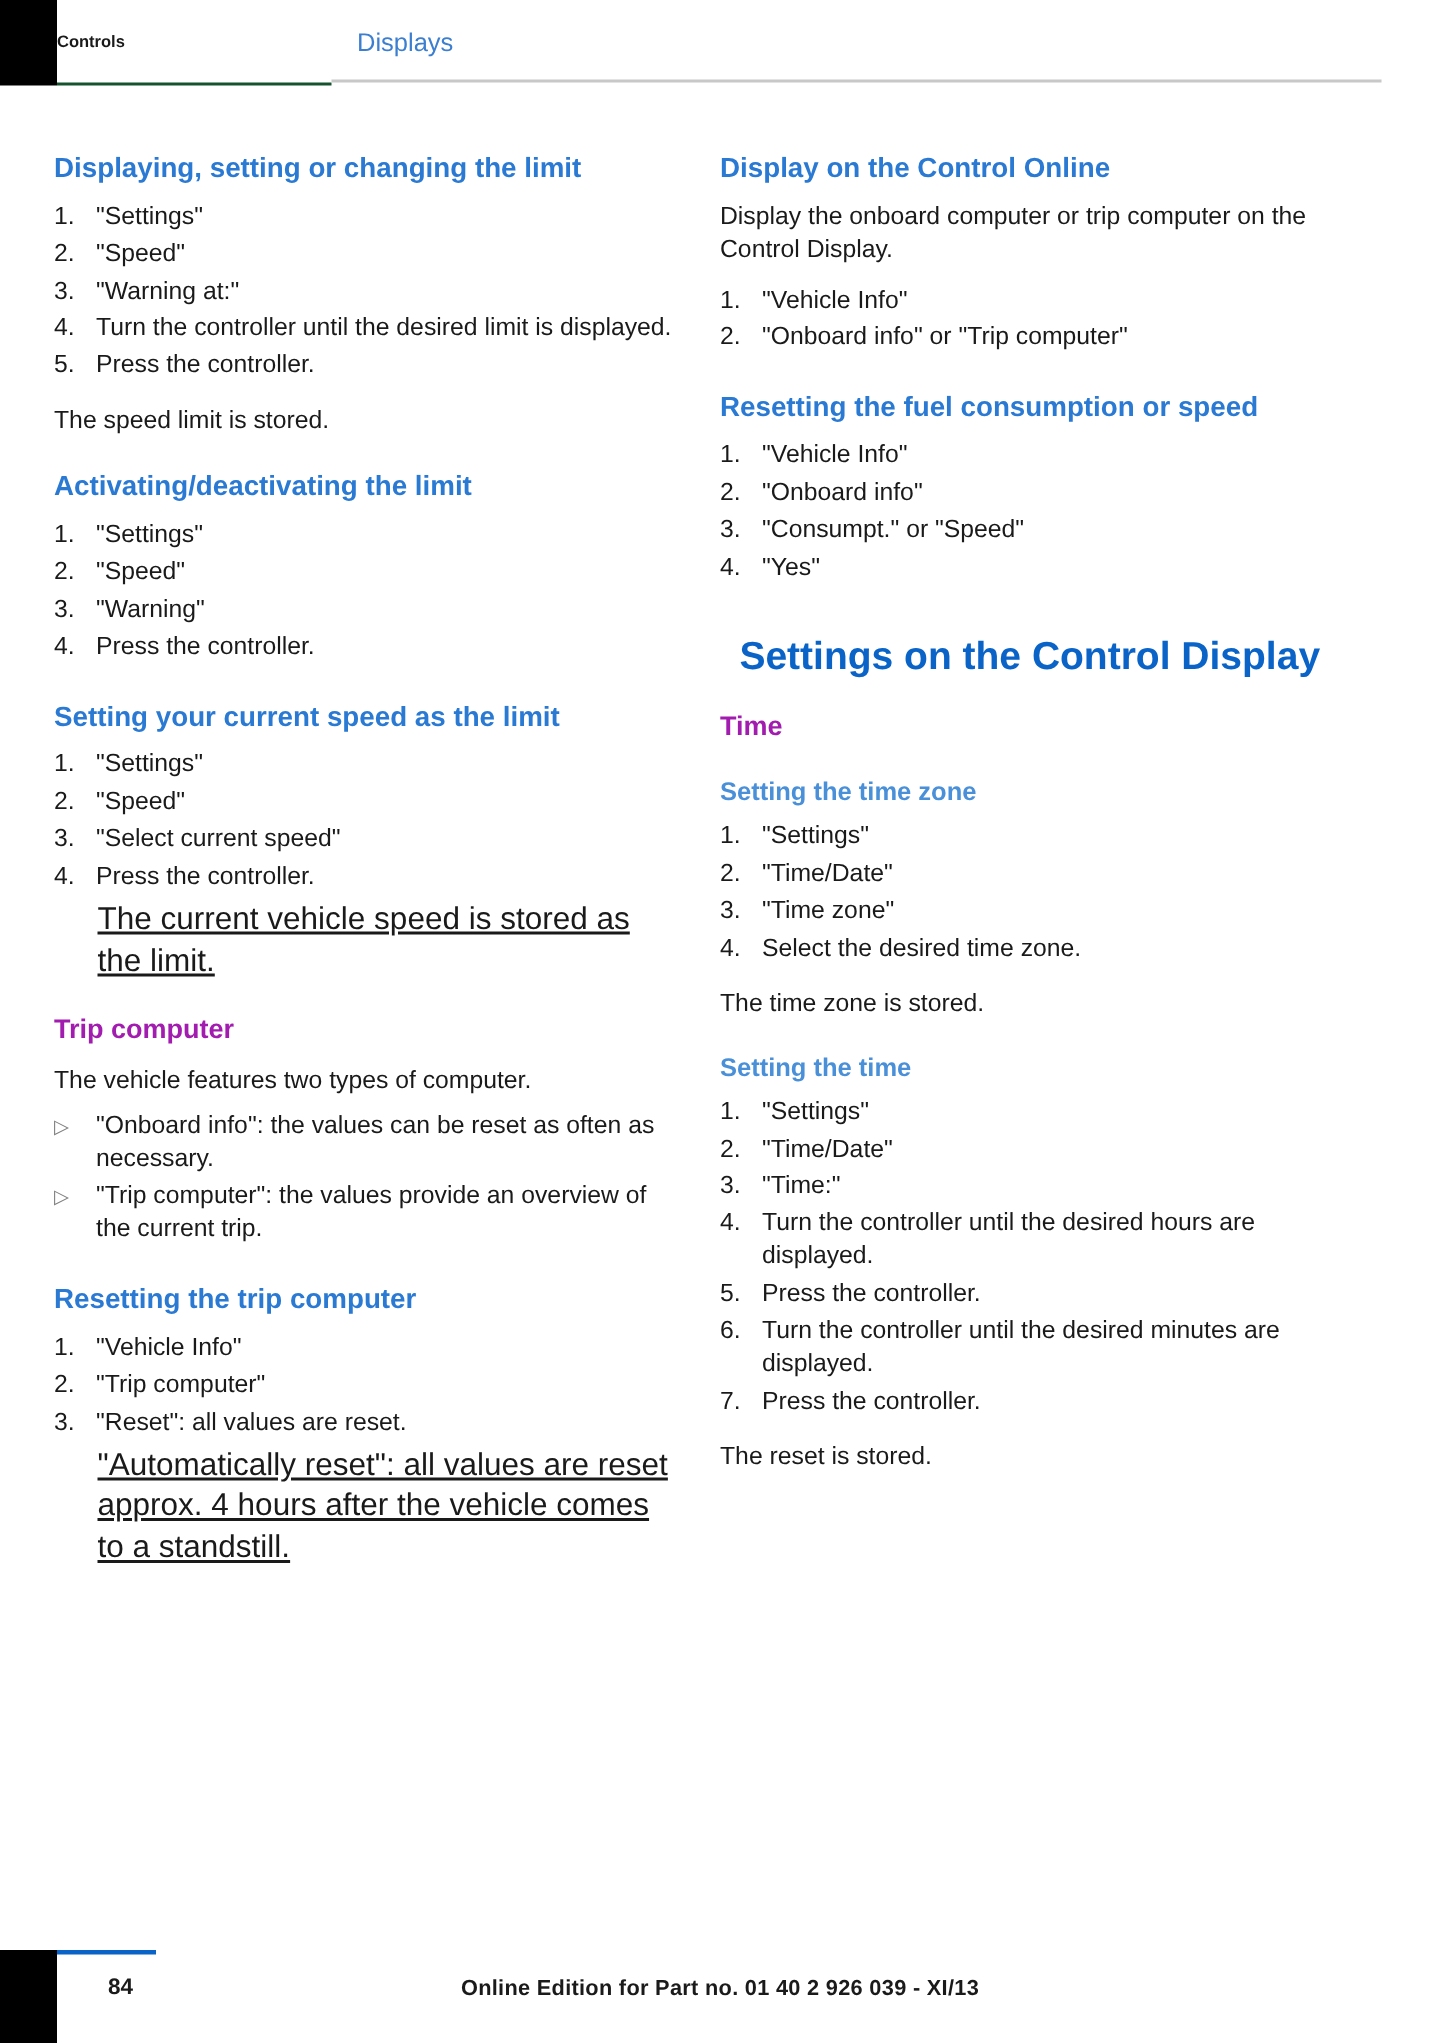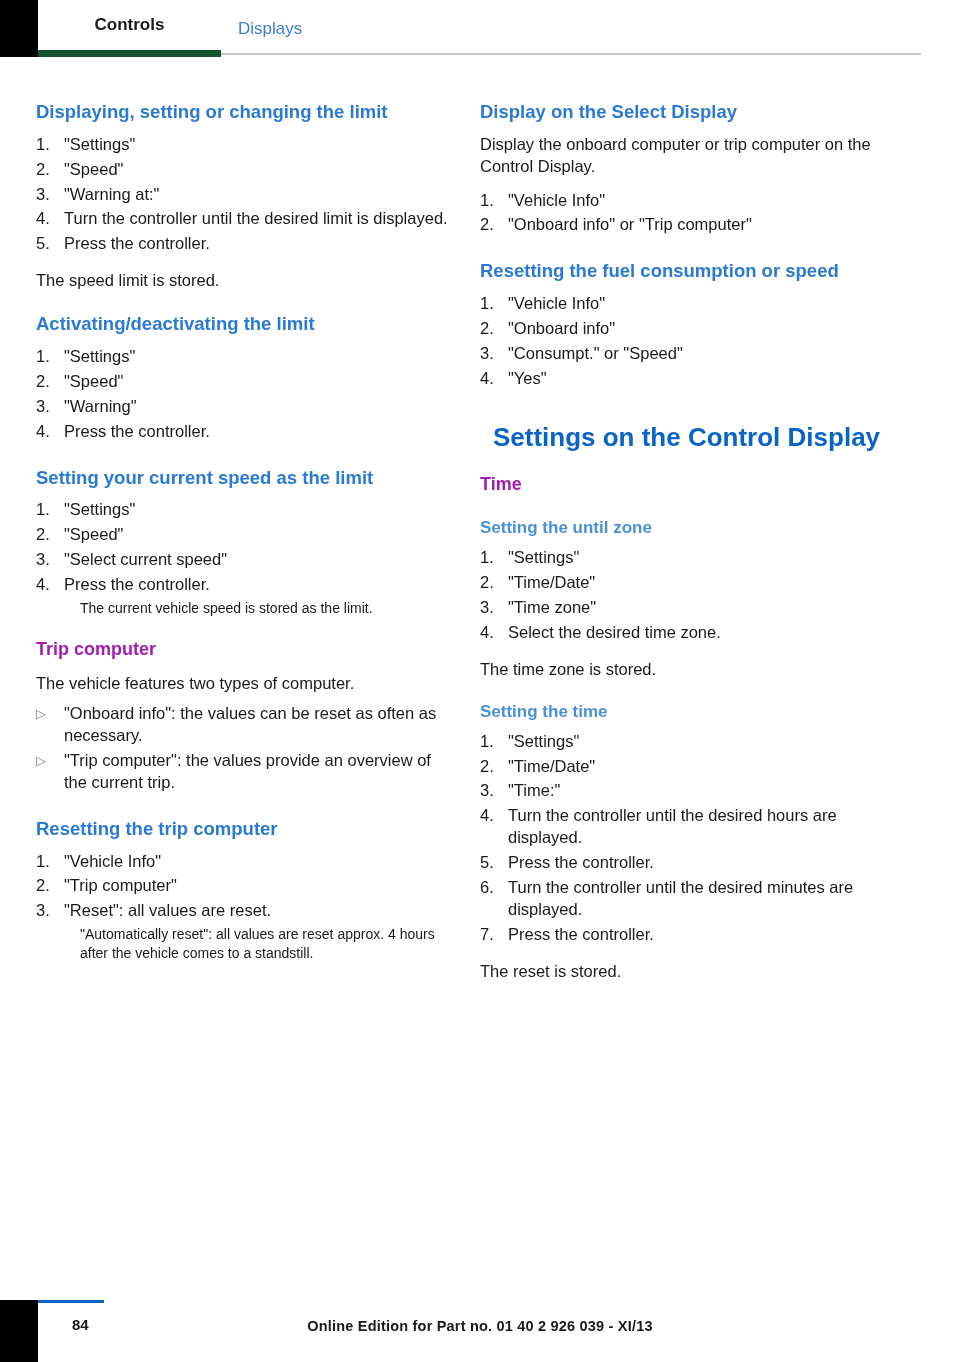--- a/index.html
+++ b/index.html
@@ -32,27 +32,27 @@
     height: 57px;
     background: #000000;
   }
   .tab-controls {
     position: absolute;
     left: 38px;
     top: 0;
     width: 183px;
     height: 57px;
     background: #ffffff;
-    border-bottom: 7px solid #14532d;
+    border-bottom: 2px solid #14532d;
     box-sizing: border-box;
     display: flex;
     align-items: center;
-    justify-content: center;
-    font-weight: bold;
-    font-size: 17px;
+    justify-content: flex-start;
+    font-weight: bold;
+    font-size: 11px;
     color: #1a1a1a;
   }
   .tab-displays {
     position: absolute;
     left: 221px;
     top: 0;
     width: 160px;
     height: 57px;
     display: flex;
     align-items: center;
@@ -138,23 +138,24 @@
   }
   .step .marker.tri {
     color: #7f7f7f;
     font-size: 13px;
     padding-top: 2px;
   }
   .step .txt {
     flex: 1;
   }
   .indent-para {
-    margin-left: 44px;
-    font-size: 14px;
+    margin-left: 29px;
+    font-size: 21px;
     line-height: 1.33;
+    text-decoration: underline;
   }
 
   
   .footer-black {
     position: absolute;
     left: 0;
     top: 1300px;
     width: 38px;
     height: 62px;
     background: #000000;
@@ -314,21 +315,21 @@
         <span class="marker">3.</span>
         <span class="txt">"Reset": all values are reset.</span>
       </li>
   </ol>
   <div class="indent-para">"Automatically reset": all values are reset approx. 4 hours after the vehicle comes to a standstill.</div>
 
 </div>
 
 <div class="col col-right">
 
-  <h2 class="section">Display on the Select Display</h2>
+  <h2 class="section">Display on the Control Online</h2>
   <p class="para">Display the onboard computer or trip computer on the Control Display.</p>
   <div class="spacer-s"></div>
   <ol class="steps">
     <li class="step">
         <span class="marker">1.</span>
         <span class="txt">"Vehicle Info"</span>
       </li>
     <li class="step">
         <span class="marker">2.</span>
         <span class="txt">"Onboard info" or "Trip computer"</span>
@@ -356,21 +357,21 @@
       </li>
   </ol>
 
   <div class="spacer-l"></div>
   <h1 class="chapter">Settings on the Control Display</h1>
 
   <div class="spacer-m"></div>
   <h3 class="sub">Time</h3>
 
   <div class="spacer-m"></div>
-  <h4 class="subblue">Setting the until zone</h4>
+  <h4 class="subblue">Setting the time zone</h4>
   <div style="height:8px"></div>
   <ol class="steps">
     <li class="step">
         <span class="marker">1.</span>
         <span class="txt">"Settings"</span>
       </li>
     <li class="step">
         <span class="marker">2.</span>
         <span class="txt">"Time/Date"</span>
       </li>

